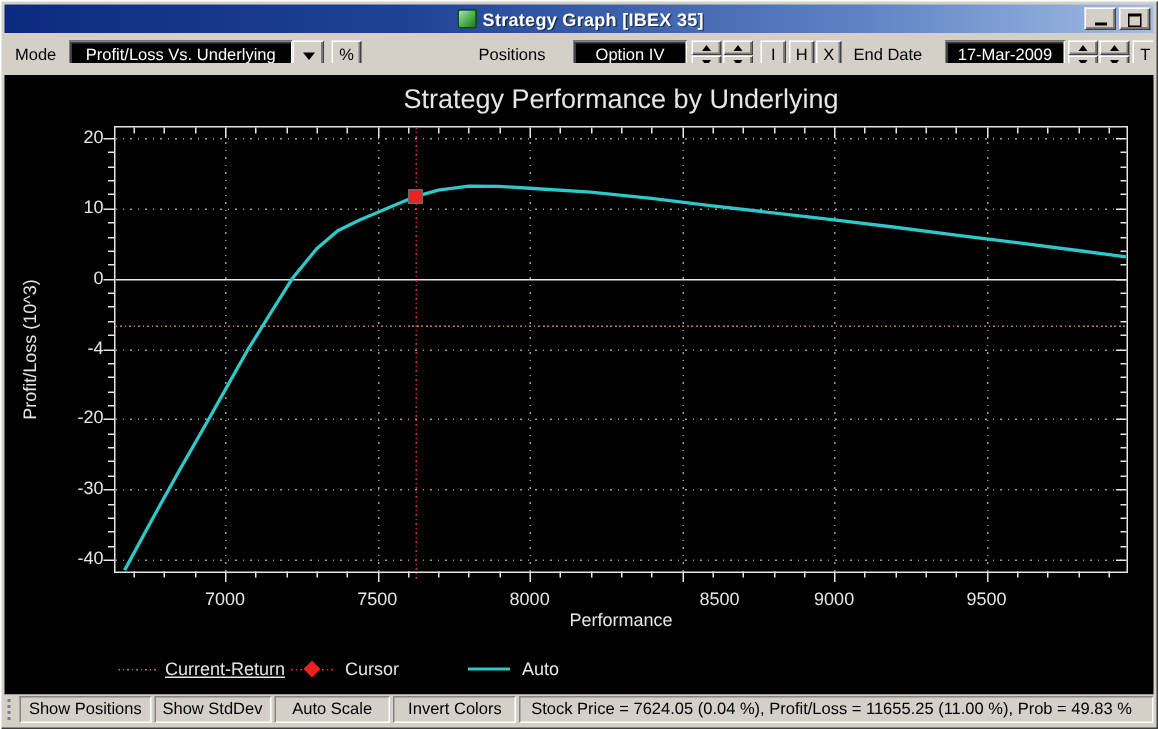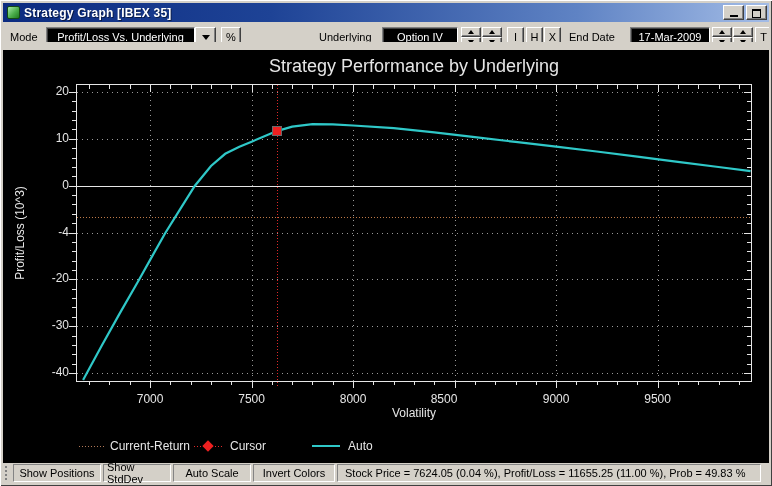--- a/index.html
+++ b/index.html
@@ -4,21 +4,21 @@
 <style>
   html,body{margin:0;padding:0;background:#808080;}
   *{box-sizing:border-box;font-family:"Liberation Sans",sans-serif;}
   #stage{position:relative;width:772px;height:486px;overflow:hidden;}
 
   
   .window{position:absolute;inset:0;background:#d4d0c8;
     box-shadow:inset 1px 1px 0 #ffffff, inset -1px -1px 0 #404040, inset 2px 2px 0 #d4d0c8;}
   .titlebar{position:absolute;left:3px;top:3px;right:3px;height:19px;
     background:linear-gradient(90deg,#0c2b80 0%,#1e4396 35%,#5f83c4 75%,#a3bce6 100%);
-    display:flex;align-items:center;padding:0 2px;}
+    display:flex;align-items:center;padding:0 2px;justify-content:center;}
   .app-icon{width:13px;height:13px;margin:0 4px 0 2px;border:1px solid #134a13;border-radius:2px;
     background:linear-gradient(135deg,#a8e8a8 0%,#4cae4c 55%,#1e7a1e 100%);}
   .title{color:#fff;font-weight:bold;font-size:12px;letter-spacing:.2px;text-shadow:1px 1px 0 rgba(0,0,0,.5);}
   .winbtns{position:absolute;right:2px;top:2px;display:flex;gap:2px;}
   .winbtn{width:21px;height:15px;background:#d4d0c8;position:relative;
     border-top:1px solid #fff;border-left:1px solid #fff;border-right:1px solid #404040;border-bottom:1px solid #404040;
     box-shadow:inset -1px -1px 0 #808080;display:flex;align-items:flex-end;justify-content:center;}
   .g-min{width:8px;height:2px;background:#000;margin-bottom:2px;}
   .g-max{width:9px;height:9px;border:1px solid #000;border-top:2px solid #000;margin:0 auto 1px;}
 
@@ -103,21 +103,21 @@
     <div class="toolbar">
       <span class="lbl" style="left:7px;">Mode</span>
       <span class="sunken ctrl" style="left:43px;width:149px;">
         <span>Profit/Loss Vs. Underlying</span>
       </span>
       <span class="btn ctrl" style="left:192px;width:21px;">
         <span class="tri-down"></span>
       </span>
       <span class="btn ctrl" style="left:218px;width:20px;">%</span>
 
-      <span class="lbl" style="left:316px;">Underlying</span>
+      <span class="lbl" style="left:316px;">Positions</span>
       <span class="sunken ctrl" style="left:379px;width:76px;">Option IV</span>
 
       <span class="spin" style="left:458px;">
         <span class="half">
             <span class="tu"></span>
           </span>
         <span class="half">
             <span class="td"></span>
           </span>
       </span>
@@ -302,50 +302,50 @@
           <div class="ytick" style="top: 16.3924px; left: -5px; width: 4px;"></div>
           <div class="ytick" style="top: 16.3924px; left: 670px; width: 4px;"></div>
           <div class="ytick" style="top: 7.02532px; left: -8px; width: 7px;"></div>
           <div class="ytick" style="top: 7.02532px; left: 667px; width: 7px;"></div>
           <svg id="curve-svg" width="674" height="296">
             <polyline points="6.1,295.1 24.4,261.3 42.6,228.6 60.9,196.7 75.1,171.4 88.3,148.0 103.5,123.6 117.9,100.7 134.0,81.0 148.2,68.8 162.4,61.8 174.6,56.7 186.8,51.5 199.8,46.1 215.2,41.7 235.5,39.1 255.8,39.3 276.1,40.5 316.7,43.1 357.3,47.3 397.9,52.2 438.5,56.9 479.1,61.6 519.7,66.5 560.3,71.7 600.9,76.8 641.5,82.0 673.6,86.2" fill="none" stroke="#2fc8c8" stroke-width="2.2"></polyline>
           </svg>
           <div class="cursor-line" style="left: 199.774px;"></div>
           <div class="cursor-dot" style="left: 195.774px; top: 42.1095px;"></div>
         </div>
-      <div class="xlabel">Volatility</div>
+      <div class="xlabel">Performance</div>
 
       <div class="legend">
         <span class="ls-dotted"></span>
-        <span class="txt" style="left:107px;">Current-Return</span>
+        <span class="txt" style="left:107px;text-decoration:underline;">Current-Return</span>
         <span class="ls-cursor">
           <span class="ls-diamond"></span>
         </span>
         <span class="txt" style="left:227px;">Cursor</span>
         <span class="ls-solid"></span>
         <span class="txt" style="left:345px;">Auto</span>
       </div>
     <div class="xticklabel" style="left: 122.084px;">7000</div>
         <div class="xticklabel" style="left: 223.59px;">7500</div>
         <div class="xticklabel" style="left: 325.096px;">8000</div>
-        <div class="xticklabel" style="left: 416px;">8500</div>
+        <div class="xticklabel" style="left: 440px; text-align: right;">8500</div>
         <div class="xticklabel" style="left: 528.108px;">9000</div>
         <div class="xticklabel" style="left: 629.614px;">9500</div>
         <div class="yticklabel" style="top: 34.0253px;">20</div>
         <div class="yticklabel" style="top: 80.8608px;">10</div>
         <div class="yticklabel" style="top: 127.696px;">0</div>
         <div class="yticklabel" style="top: 174.532px;">-4</div>
         <div class="yticklabel" style="top: 221.367px;">-20</div>
         <div class="yticklabel" style="top: 268.203px;">-30</div>
         <div class="yticklabel" style="top: 315.038px;">-40</div>
       </div>
 
     <div class="statusbar">
       <span class="grip"></span>
       <span class="sb-panel" style="width:88px;">Show Positions</span>
-      <span class="sb-panel" style="width:68px;">Show StdDev</span>
+      <span class="sb-panel" style="width:78px;">Show StdDev</span>
       <span class="sb-panel" style="width:78px;">Auto Scale</span>
       <span class="sb-panel" style="width:82px;">Invert Colors</span>
       <span class="sb-panel sb-info" style="width:424px;">Stock Price = 7624.05 (0.04 %), Profit/Loss = 11655.25 (11.00 %), Prob = 49.83 %</span>
     </div>
 
   </div>
 </div>
 
 </body></html>

